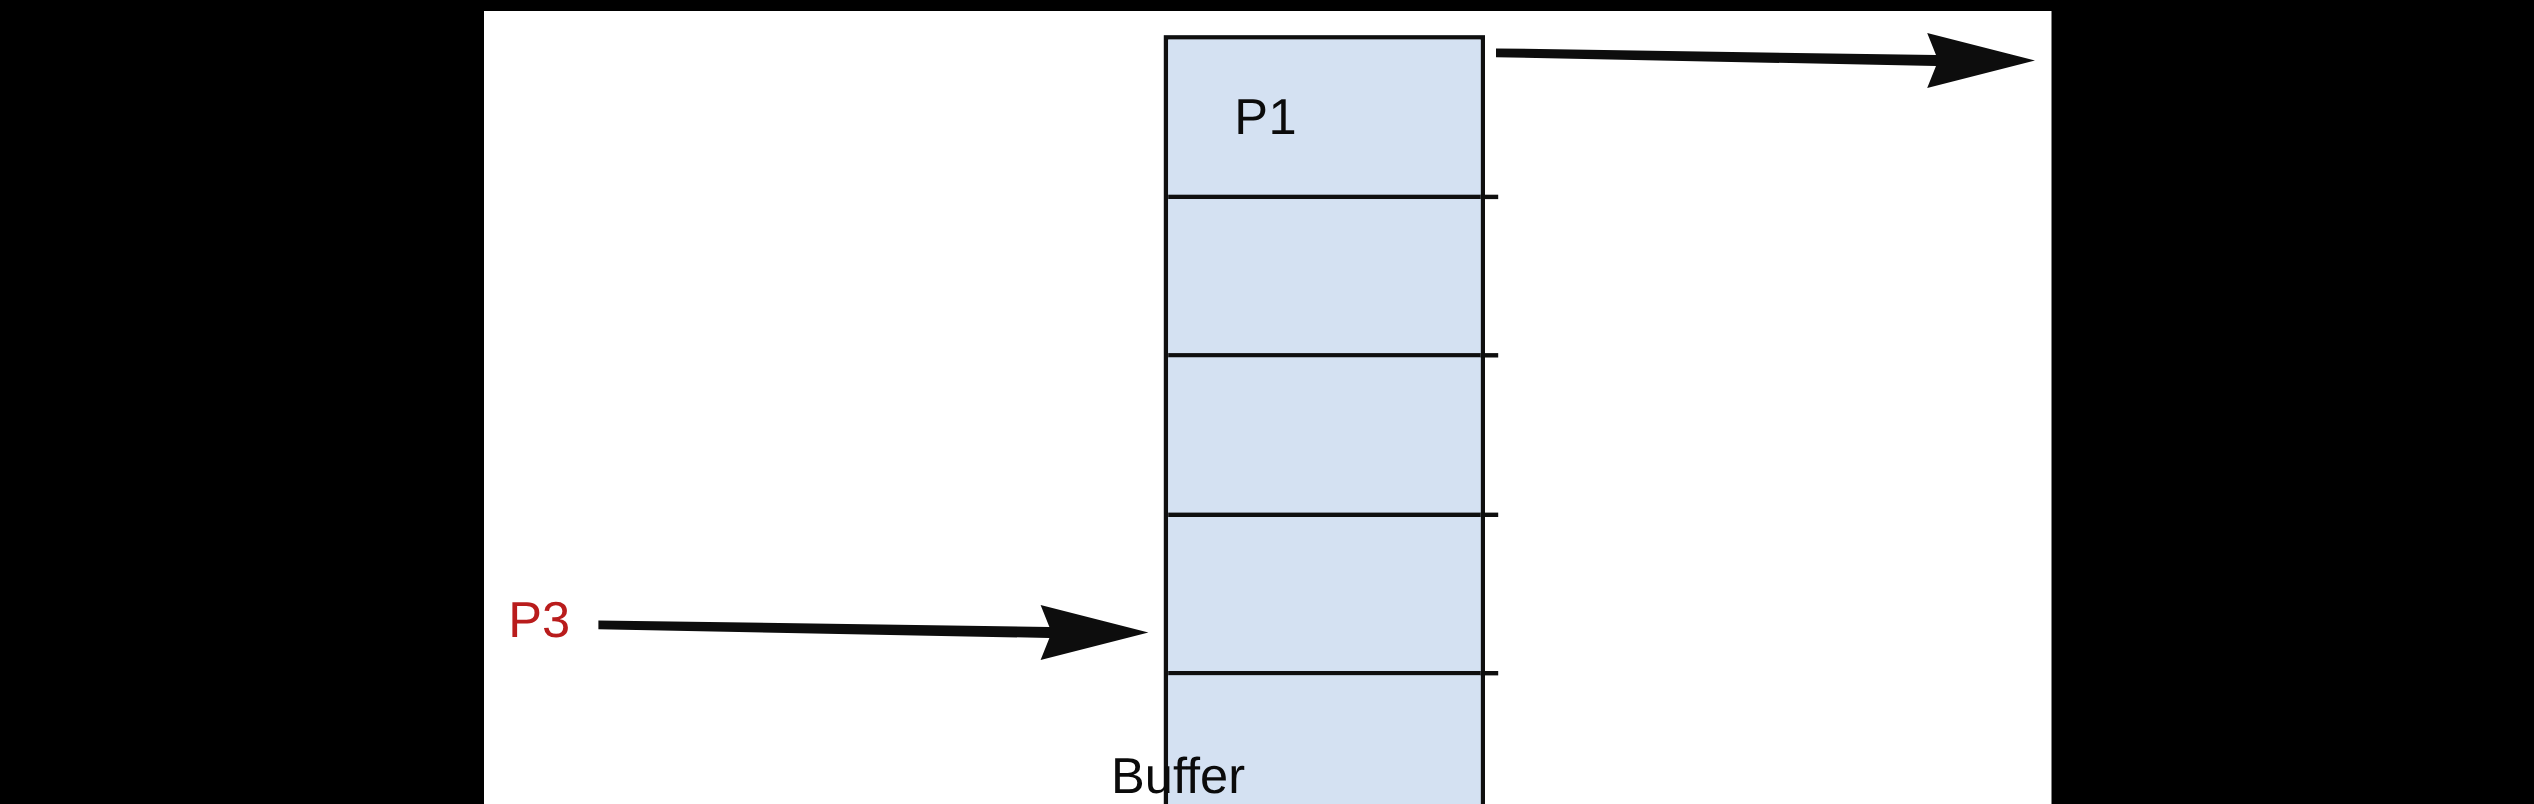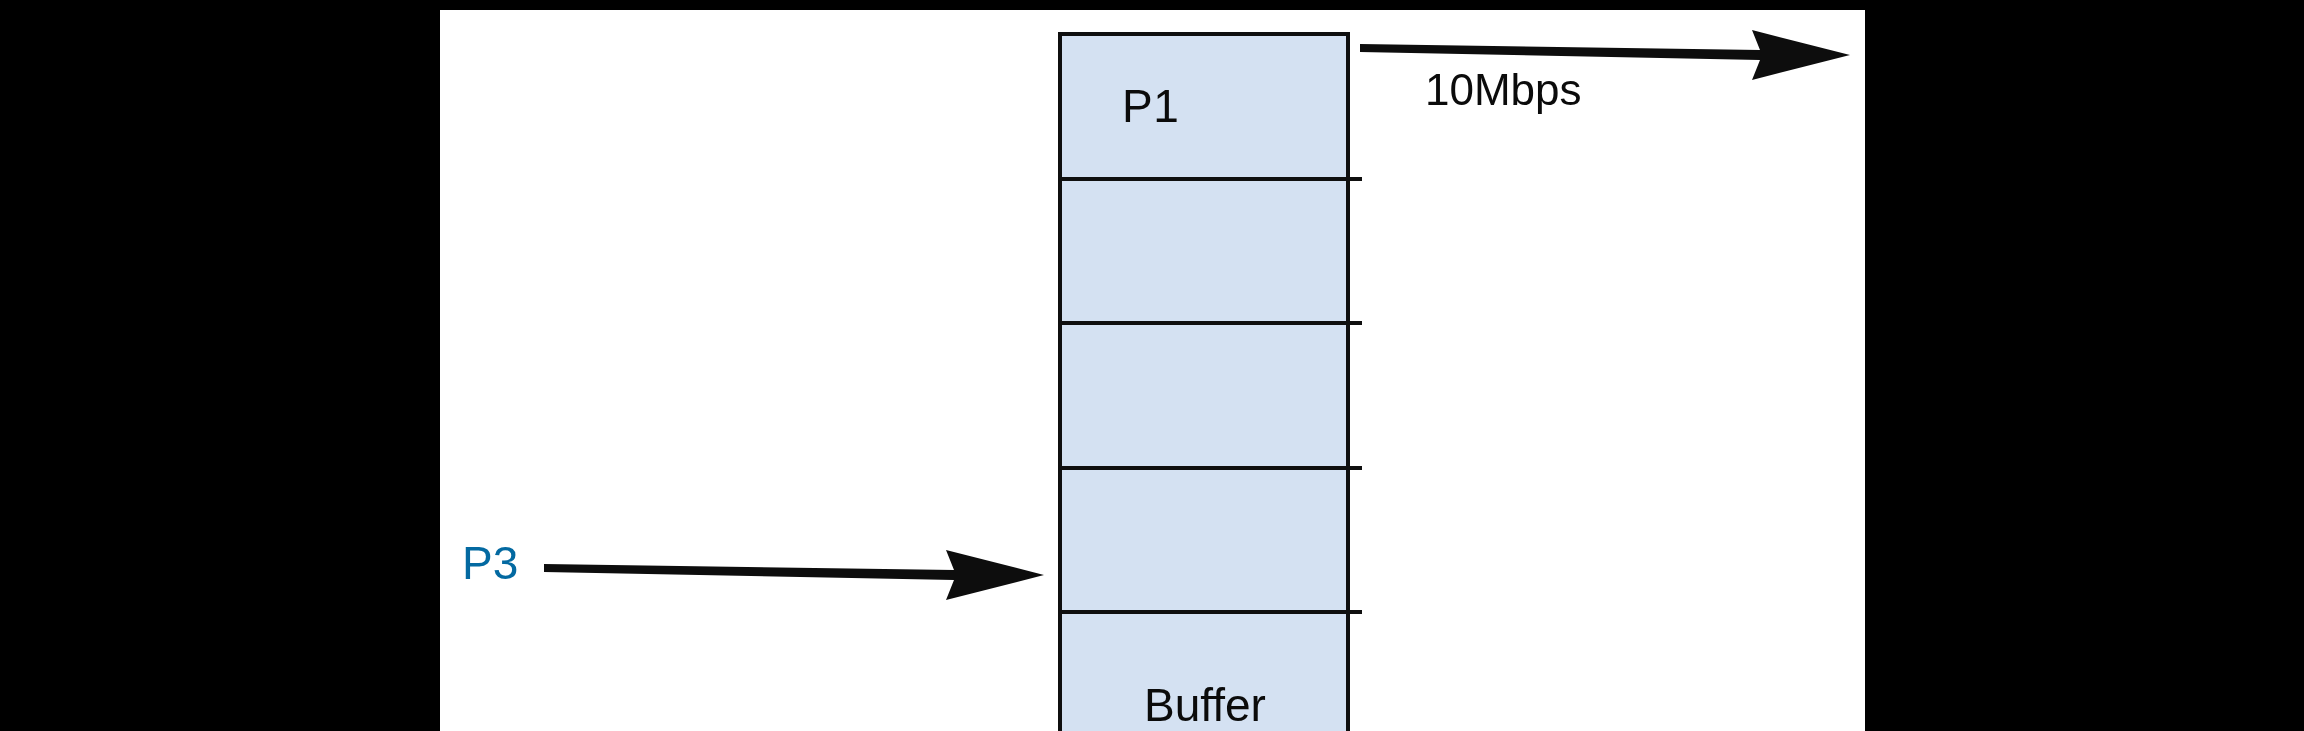--- a/index.html
+++ b/index.html
@@ -69,21 +69,20 @@
     background: #0f0f0f;
   }
   .buffer-cell:last-child .cell-tick { display: none; }
 
   
   #buffer-caption {
     position: absolute;
     left: 570px;
     top: 672px;
     width: 390px;
-    text-align: center;
     font-size: 46px;
     color: #0b0b0b;
     line-height: 1;
     white-space: nowrap;
   }
 
   
   .arrow-svg {
     position: absolute;
     overflow: visible;
@@ -110,21 +109,21 @@
     white-space: nowrap;
   }
   #label-10mbps { left: 985px; top: 58px; }    
   #label-100mbps { left: 170px; top: 575px; }  
 
   #label-p3 {
     position: absolute;
     left: 22px;   
     top: 530px;   
     font-size: 46px;
-    color: #0369a1;
+    color: #b91c1c;
     line-height: 1;
     white-space: nowrap;
   }
 </style>
 </head>
 <body>
 
 <div id="stage">
   <div id="canvas">
 
@@ -149,21 +148,20 @@
         <span class="cell-label"></span>
 
       </div>
     </div>
 
     <div id="buffer-caption">Buffer</div>
 
     <svg id="arrow-out" class="arrow-svg" viewBox="0 0 490 50">
       <polygon class="arrow-shape" points="0,14 400,20 392,0 490,25 392,50 400,30 0,22"></polygon>
     </svg>
-    <div id="label-10mbps" class="rate-label">10Mbps</div>
 
     <svg id="arrow-in" class="arrow-svg" viewBox="0 0 500 50">
       <polygon class="arrow-shape" points="0,14 410,20 402,0 500,25 402,50 410,30 0,22"></polygon>
     </svg>
     <div id="label-p3">P3</div>
 
   </div>
 </div>
 
 </body></html>

